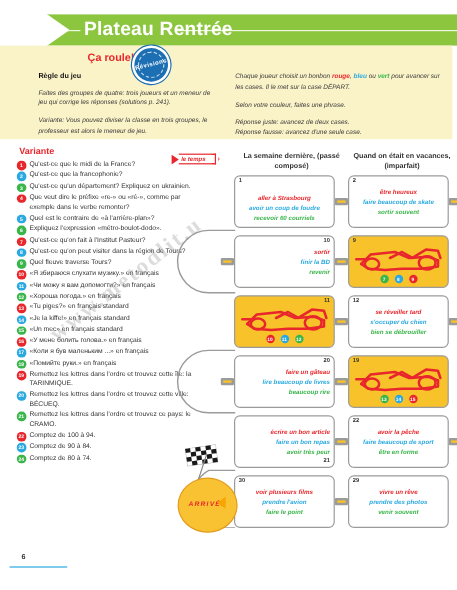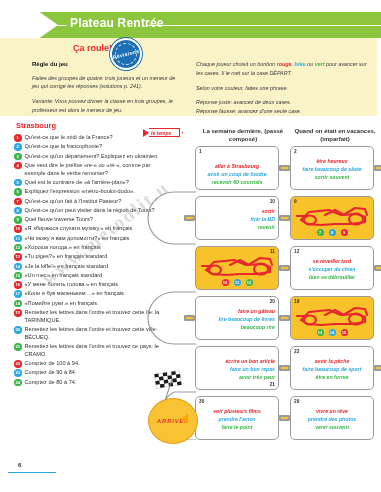--- a/index.html
+++ b/index.html
@@ -12,21 +12,21 @@
 
   
   .greenband{position:absolute;left:0;top:12px;width:381px;height:26px;background:#8cc63e;}
   .greenband .notch{
     position:absolute;left:-2px;top:-1px;width:60px;height:28px;background:#ffffff;
     clip-path:polygon(0 0,40px 0,60px 14px,40px 28px,0 28px);
   }
   .greenband .ruleL{position:absolute;left:45px;top:13px;width:22px;height:1px;background:#ffffff;opacity:.85;}
   .greenband .ruleR{position:absolute;left:148px;top:13px;width:233px;height:1px;background:#ffffff;opacity:.85;}
   .band-title{
-    position:absolute;left:70px;top:16px;color:#ffffff;font-size:12px;font-weight:bold;
+    position:absolute;left:70px;top:16px;color:#ffffff;font-size:16px;font-weight:bold;
     letter-spacing:.2px;white-space:nowrap;text-align:right;
   }
 
   
   .cream{position:absolute;left:0;top:38px;width:377px;height:78px;background:#fbf3c8;}
   .caroule{position:absolute;left:73px;top:43px;color:#e8272c;font-size:9px;font-weight:bold;}
   .stamp{
     position:absolute;left:110px;top:38px;width:28px;height:28px;border-radius:50%;
     background:#1d6fb4;border:2px solid #ffffff;box-shadow:0 0 0 1px #1d6fb4;
     display:flex;align-items:center;justify-content:center;transform:rotate(-14deg);
@@ -164,21 +164,21 @@
     <p>Variante: Vous pouvez diviser la classe en trois groupes, le professeur est alors le meneur de jeu.</p>
   </div>
 
   <div class="rulecol right">
     <p><span>Chaque joueur choisit un bonbon </span><span class="cl-red">rouge</span><span>, </span><span class="cl-blue">bleu</span><span> ou </span><span class="cl-green">vert</span><span> pour avancer sur les cases. Il le met sur la case DÉPART.</span></p>
     <p>Selon votre couleur, faites une phrase.</p>
     <p style="margin-bottom:0">Réponse juste: avancez de deux cases.</p>
     <p>Réponse fausse: avancez d'une seule case.</p>
   </div>
 
-  <div class="qtitle">Strasbourg</div>
+  <div class="qtitle">Variante</div>
   <div class="qlist" id="questions-list">
       <div class="qrow">
         <div class="qnum red">1</div>
         <div class="qtext">Qu'est-ce que le midi de la France?</div>
       </div>
       <div class="qrow">
         <div class="qnum blue">2</div>
         <div class="qtext">Qu'est-ce que la francophonie?</div>
       </div>
       <div class="qrow">

